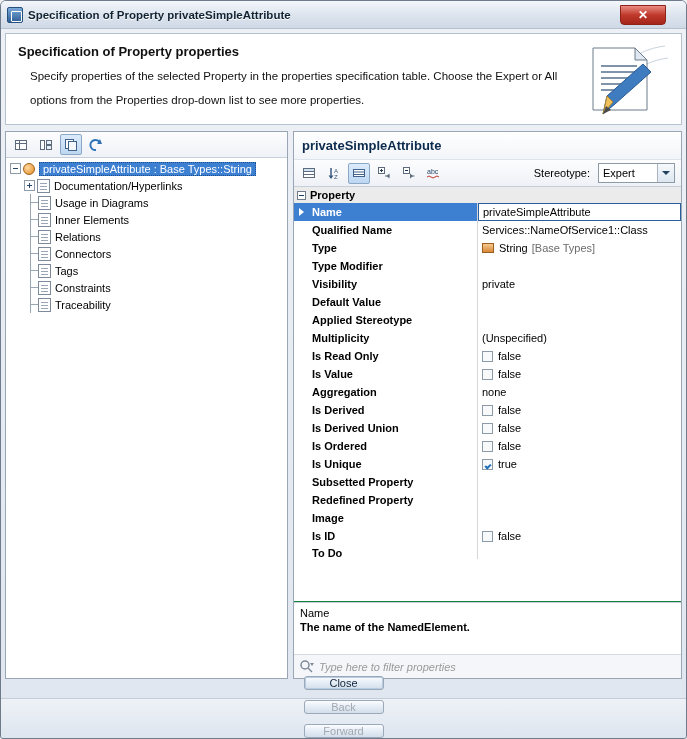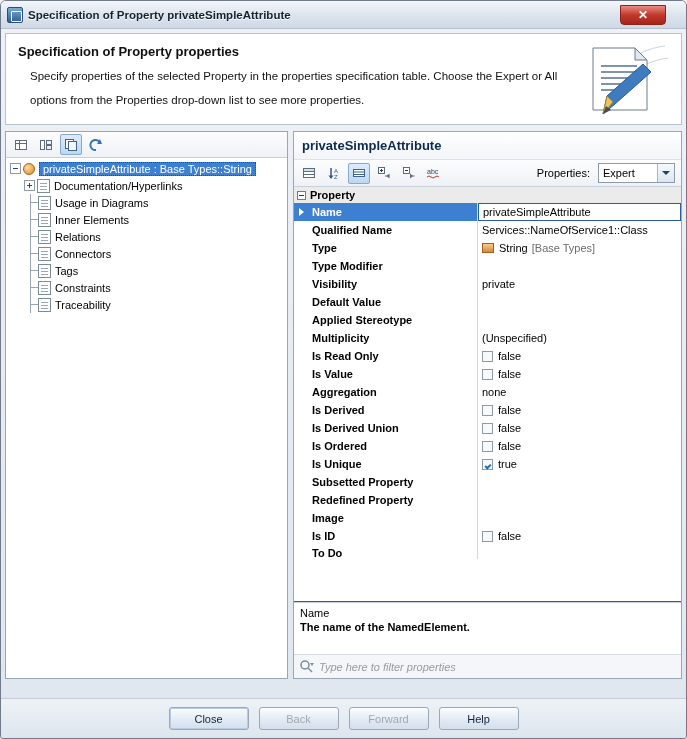--- a/index.html
+++ b/index.html
@@ -348,20 +348,21 @@
   
   #footer {
     position: absolute;
     left: 0; right: 0; bottom: 0;
     height: 40px;
     display: flex; align-items: center; justify-content: center;
     gap: 10px;
     background: linear-gradient(#eef2f7, #dde5ee);
     border-top: 1px solid #c3ccd8;
     border-radius: 0 0 3px 3px;
+    flex-direction: column;
   }
   .btn {
     width: 80px; height: 23px;
     display: flex; align-items: center; justify-content: center;
     font-size: 11px; color: #10243a;
     background: linear-gradient(#fbfdff, #e4ecf5 50%, #d4dfec);
     border: 1px solid #9aa8b8;
     border-radius: 3px;
     cursor: pointer;
   }
@@ -540,21 +541,21 @@
             <polygon points="8,7.5 8,12.5 11,10" fill="#5d6b7a"></polygon>
           </svg>
         </div>
         <div class="tbtn">
           <svg width="16" height="14" viewBox="0 0 16 14">
             <text x="1" y="8" font-size="7" fill="#1d3c5c" font-family="'Liberation Sans',sans-serif">abc</text>
             <path d="M1 11 q2 -2 4 0 q2 2 4 0 q2 -2 4 0" fill="none" stroke="#c0392b"></path>
           </svg>
         </div>
         <div class="spacer"></div>
-        <div id="properties-label">Properties:</div>
+        <div id="properties-label">Stereotype:</div>
         <div id="properties-combo">
           <span class="combo-val">Expert</span>
           <span class="combo-arrow">
               <span class="caret-down"></span>
             </span>
         </div>
       </div>
 
       <div id="prop-table">
 

